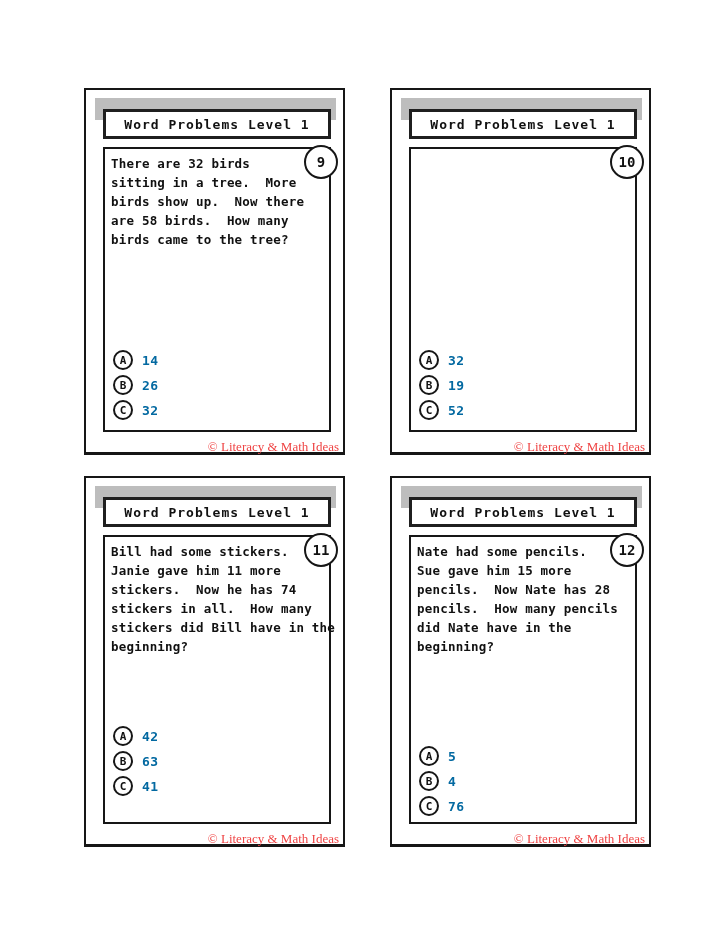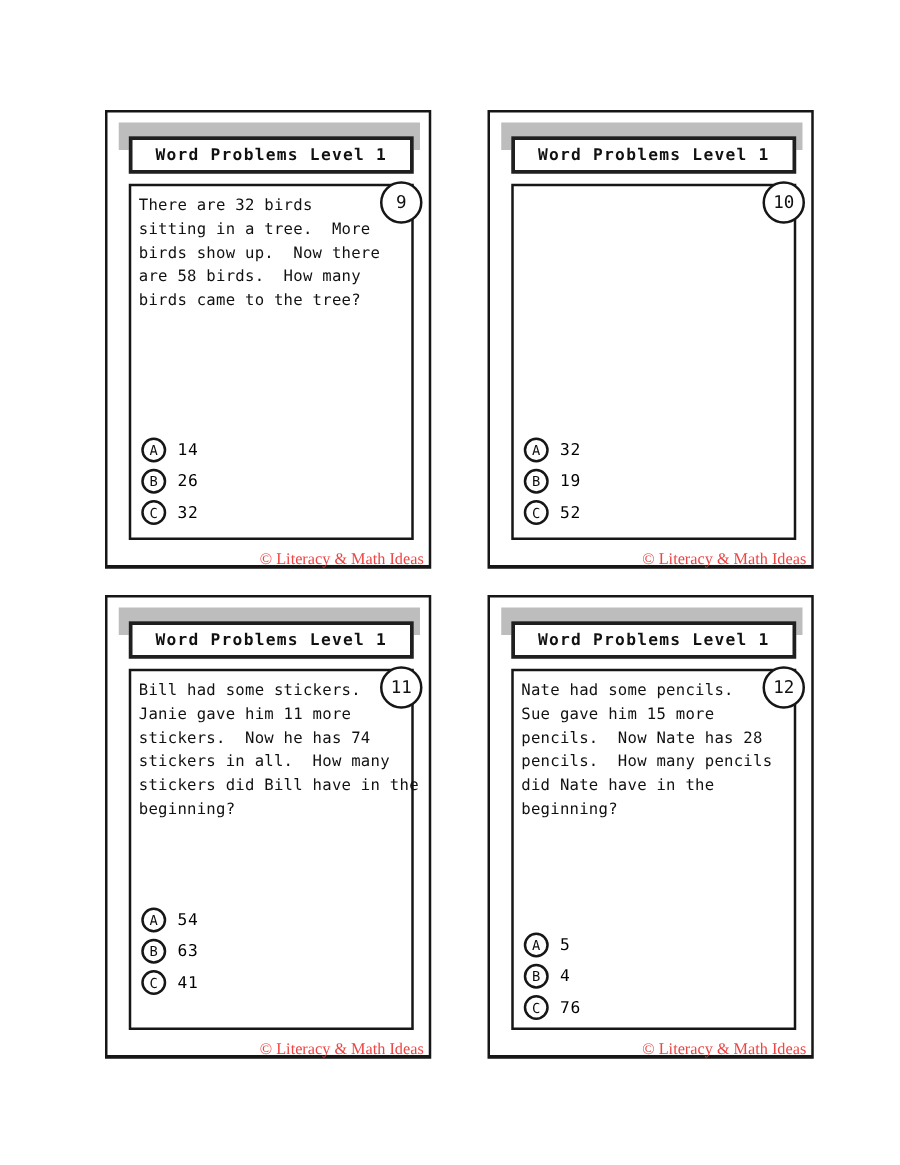--- a/index.html
+++ b/index.html
@@ -58,20 +58,21 @@
   }
   .problem-box {
     position: absolute;
     left: 17px;
     right: 12px;
     top: 57px;
     bottom: 20px;
     background: #ffffff;
     border: 2px solid #161616;
     box-sizing: border-box;
+    font-weight: bold;
   }
   .problem-text {
     position: absolute;
     left: 6px;
     top: 5px;
     right: 0;
     font-size: 12.5px;
     line-height: 19px;
     color: #111111;
     white-space: pre;
@@ -115,21 +116,21 @@
     display: flex;
     align-items: center;
     justify-content: center;
     font-size: 11px;
     color: #111111;
     flex: 0 0 auto;
   }
   .answer-value {
     margin-left: 9px;
     font-size: 13px;
-    color: #000000;
+    color: #0369a1;
     letter-spacing: 0.5px;
   }
   .footer-text {
     position: absolute;
     right: 4px;
     bottom: -3px;
     font-family: "Liberation Serif", "DejaVu Serif", serif;
     font-size: 13px;
     color: #ef4444;
     background: transparent;
@@ -226,21 +227,21 @@
 stickers did Bill have in the
 beginning?</div>
       <div class="number-badge">
         <span>11</span>
       </div>
       <div class="answers">
         <div class="answer-row">
           <span class="letter-badge">
               <span>A</span>
             </span>
-          <span class="answer-value">54</span>
+          <span class="answer-value">42</span>
         </div>
         <div class="answer-row">
           <span class="letter-badge">
               <span>B</span>
             </span>
           <span class="answer-value">63</span>
         </div>
         <div class="answer-row">
           <span class="letter-badge">
               <span>C</span>

